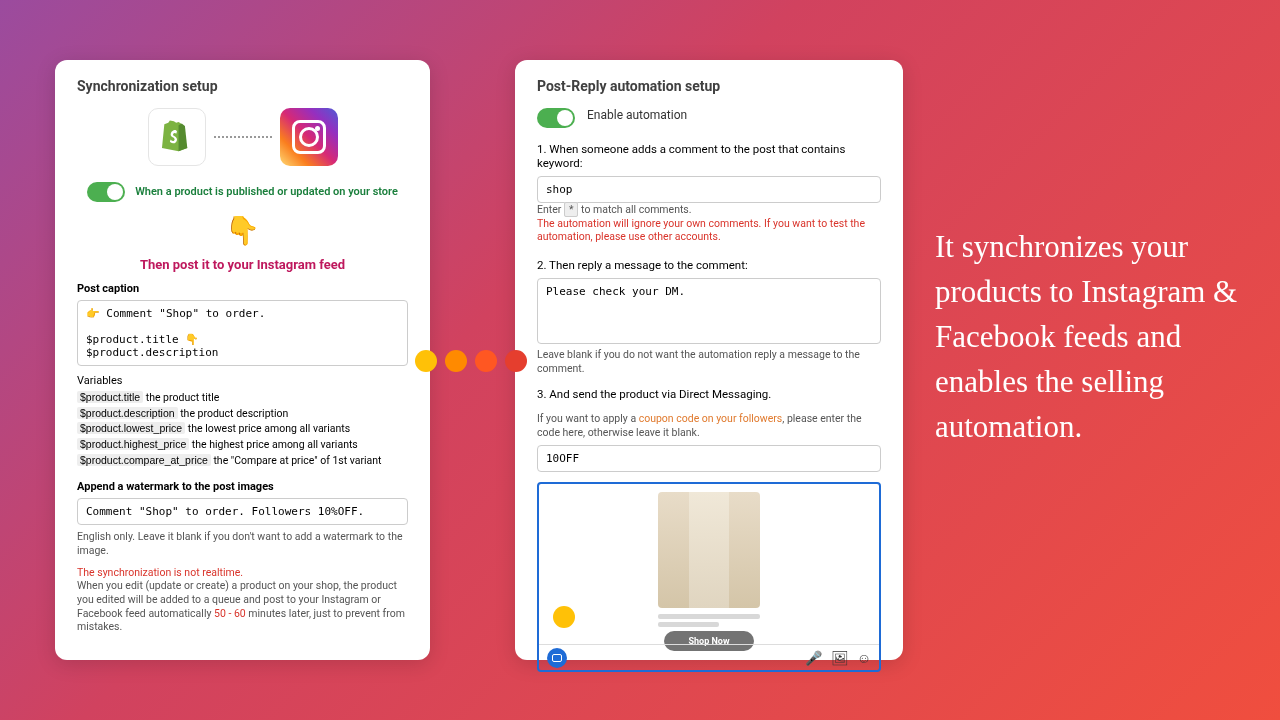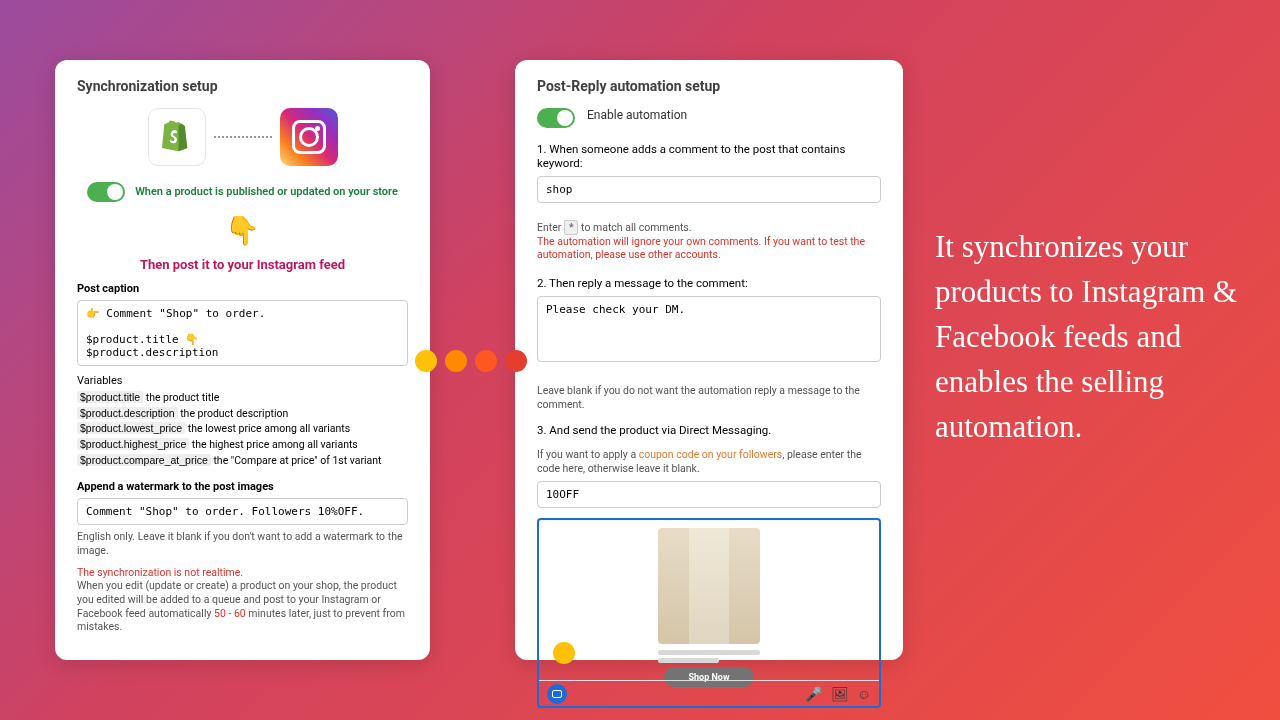--- a/index.html
+++ b/index.html
@@ -31,21 +31,21 @@
 .var-line{font-size:10.5px;line-height:1.4}
 .var-code{background:#eee;padding:0 3px;border-radius:2px;font-family:sans-serif}
 .watermark-input{font-family:sans-serif;margin-bottom:5px}
 .help-text{font-size:10.5px;color:#555;line-height:1.3;margin-bottom:8px}
 .red{color:#d9342b}
 .orange{color:#e07a2e}
 .enable-row{display:flex;align-items:flex-start;gap:12px;margin-bottom:14px}
 .enable-row .lbl{font-size:12px;color:#333}
 .step-title{font-size:11.5px;font-weight:400;margin-bottom:6px;color:#000}
 .kw-input{font-family:sans-serif}
-.sub-help{font-size:10.5px;color:#555;margin-top:18px;line-height:1.3}
+.sub-help{font-size:10.5px;color:#555;margin-top:0;line-height:1.3}
 .sub-help .star{background:#eee;padding:0 4px;border-radius:2px;border:1px solid #ccc}
 .reply-ta{height:66px;font-family:monospace}
 .coupon-input{font-family:sans-serif;margin-top:6px}
 .dm-preview{border:2px solid #1e6bd6;border-radius:4px;margin-top:10px;height:190px;position:relative;overflow:hidden}
 .dm-product{width:102px;height:116px;background:linear-gradient(#e8dcc8,#d4c5a8);margin:8px auto 0;border-radius:4px;position:relative}
 .dm-product::before{content:"";position:absolute;top:0;left:30%;width:40%;height:100%;background:linear-gradient(#f0e8d8,#e0d5c0)}
 .dm-lines{width:102px;margin:6px auto 4px}
 .dm-line{height:5px;background:#d8d8d8;border-radius:2px;margin-bottom:3px}
 .dm-line.short{width:60%}
 .shop-btn{display:block;width:90px;margin:4px auto;background:#737373;color:#fff;font-size:9px;font-weight:700;text-align:center;padding:5px 0;border-radius:12px}

